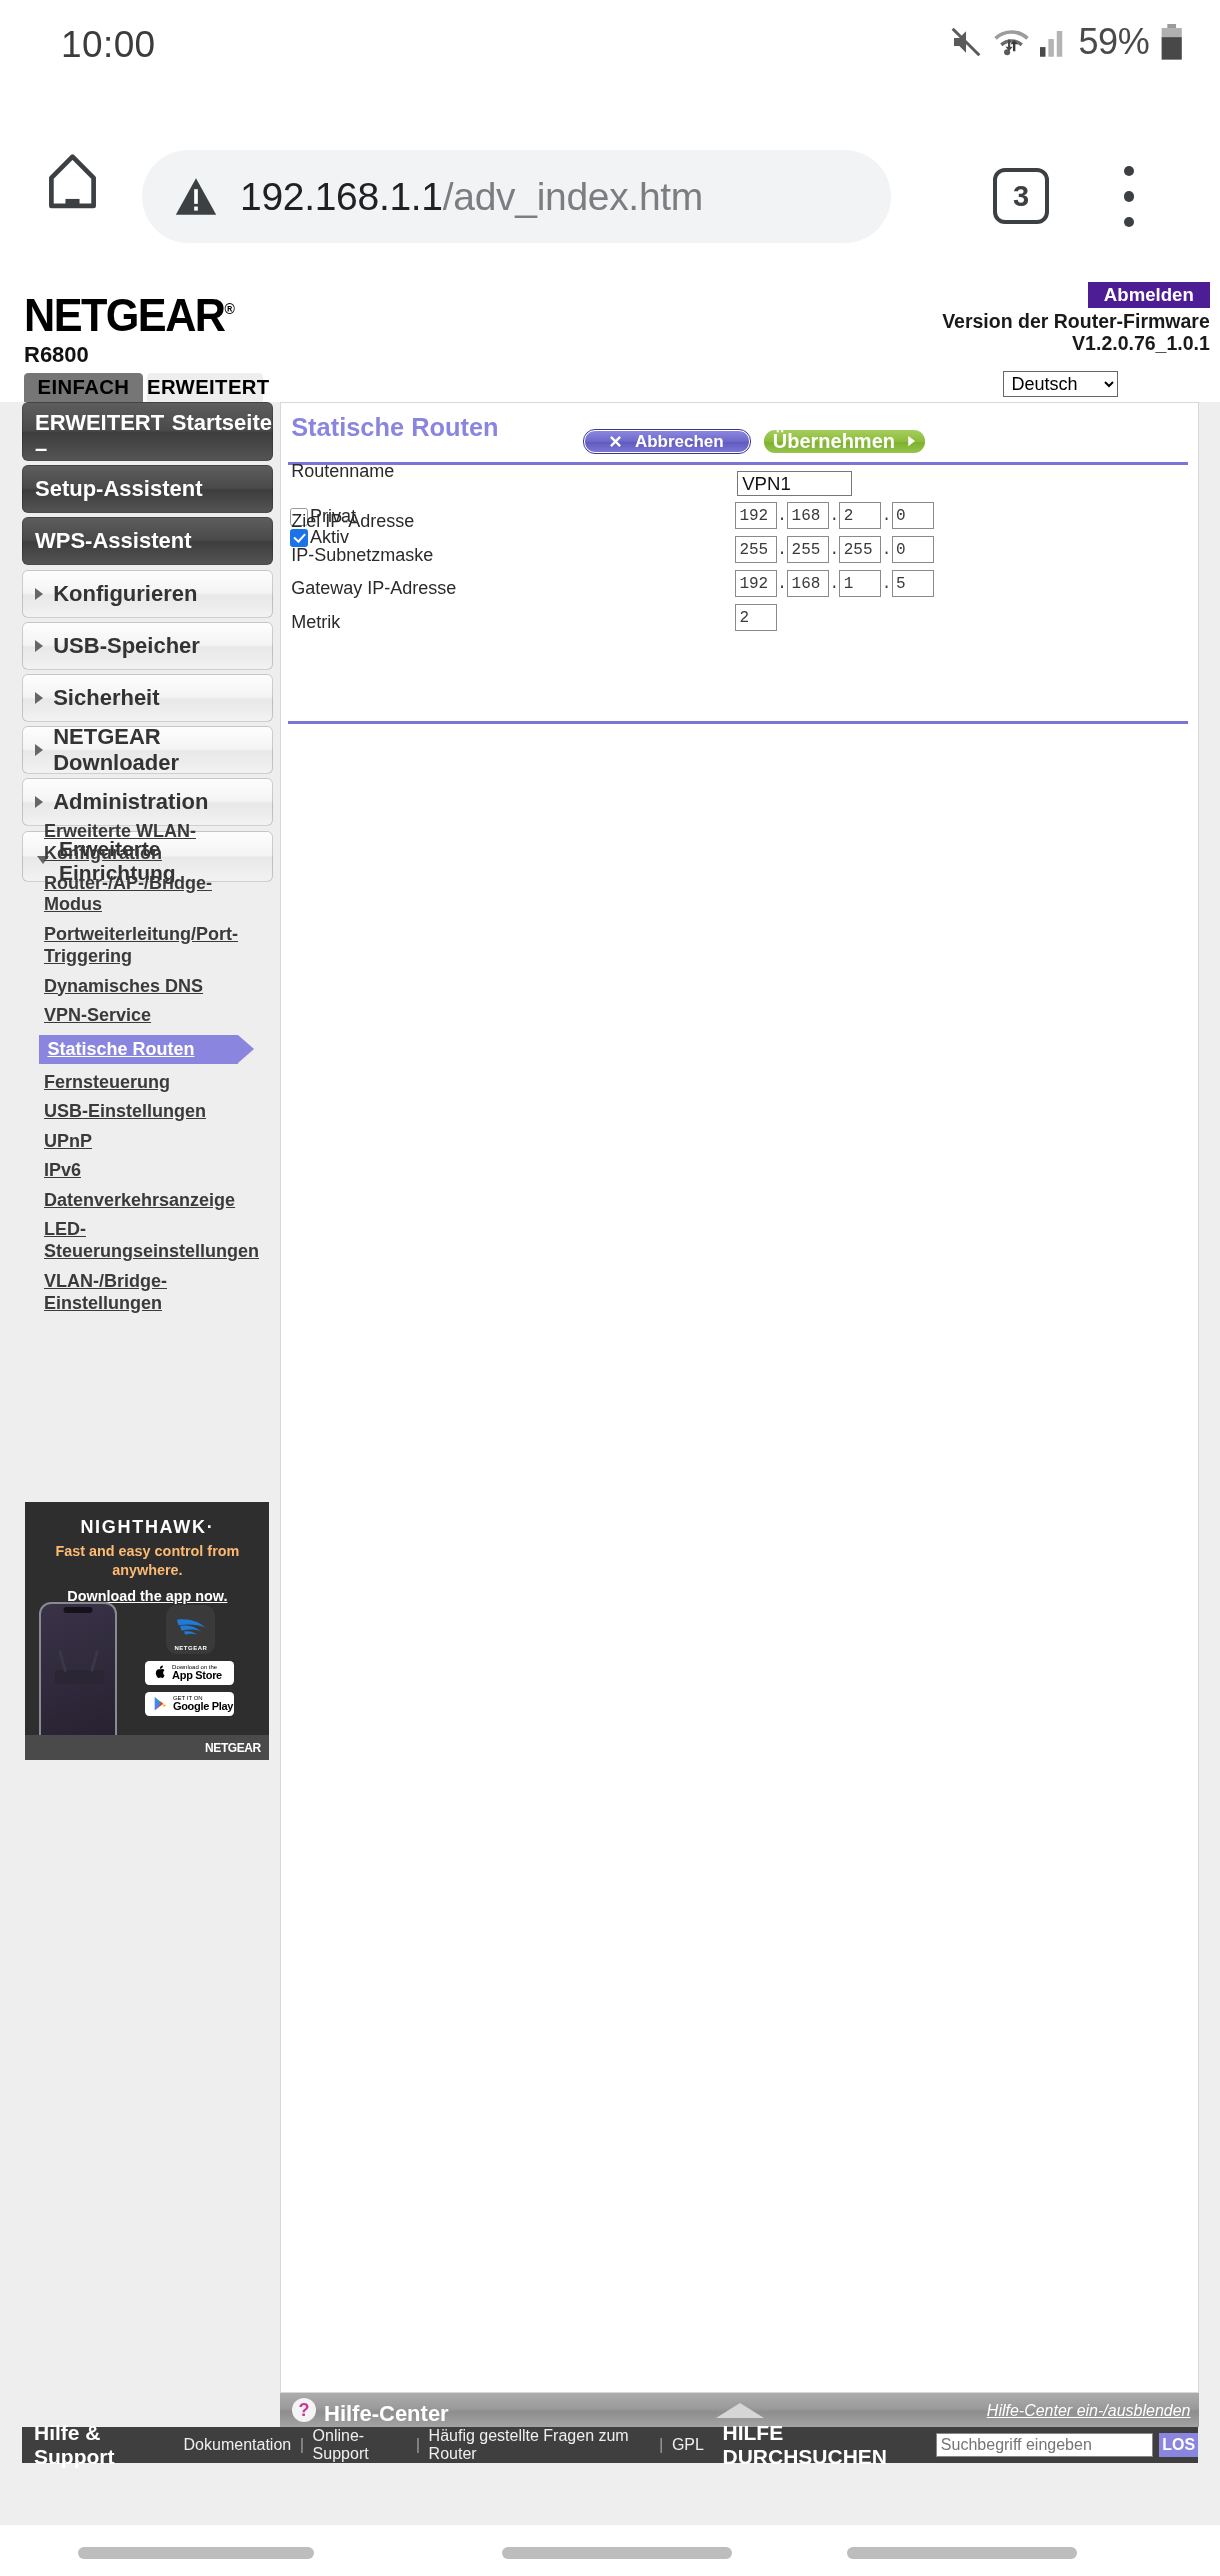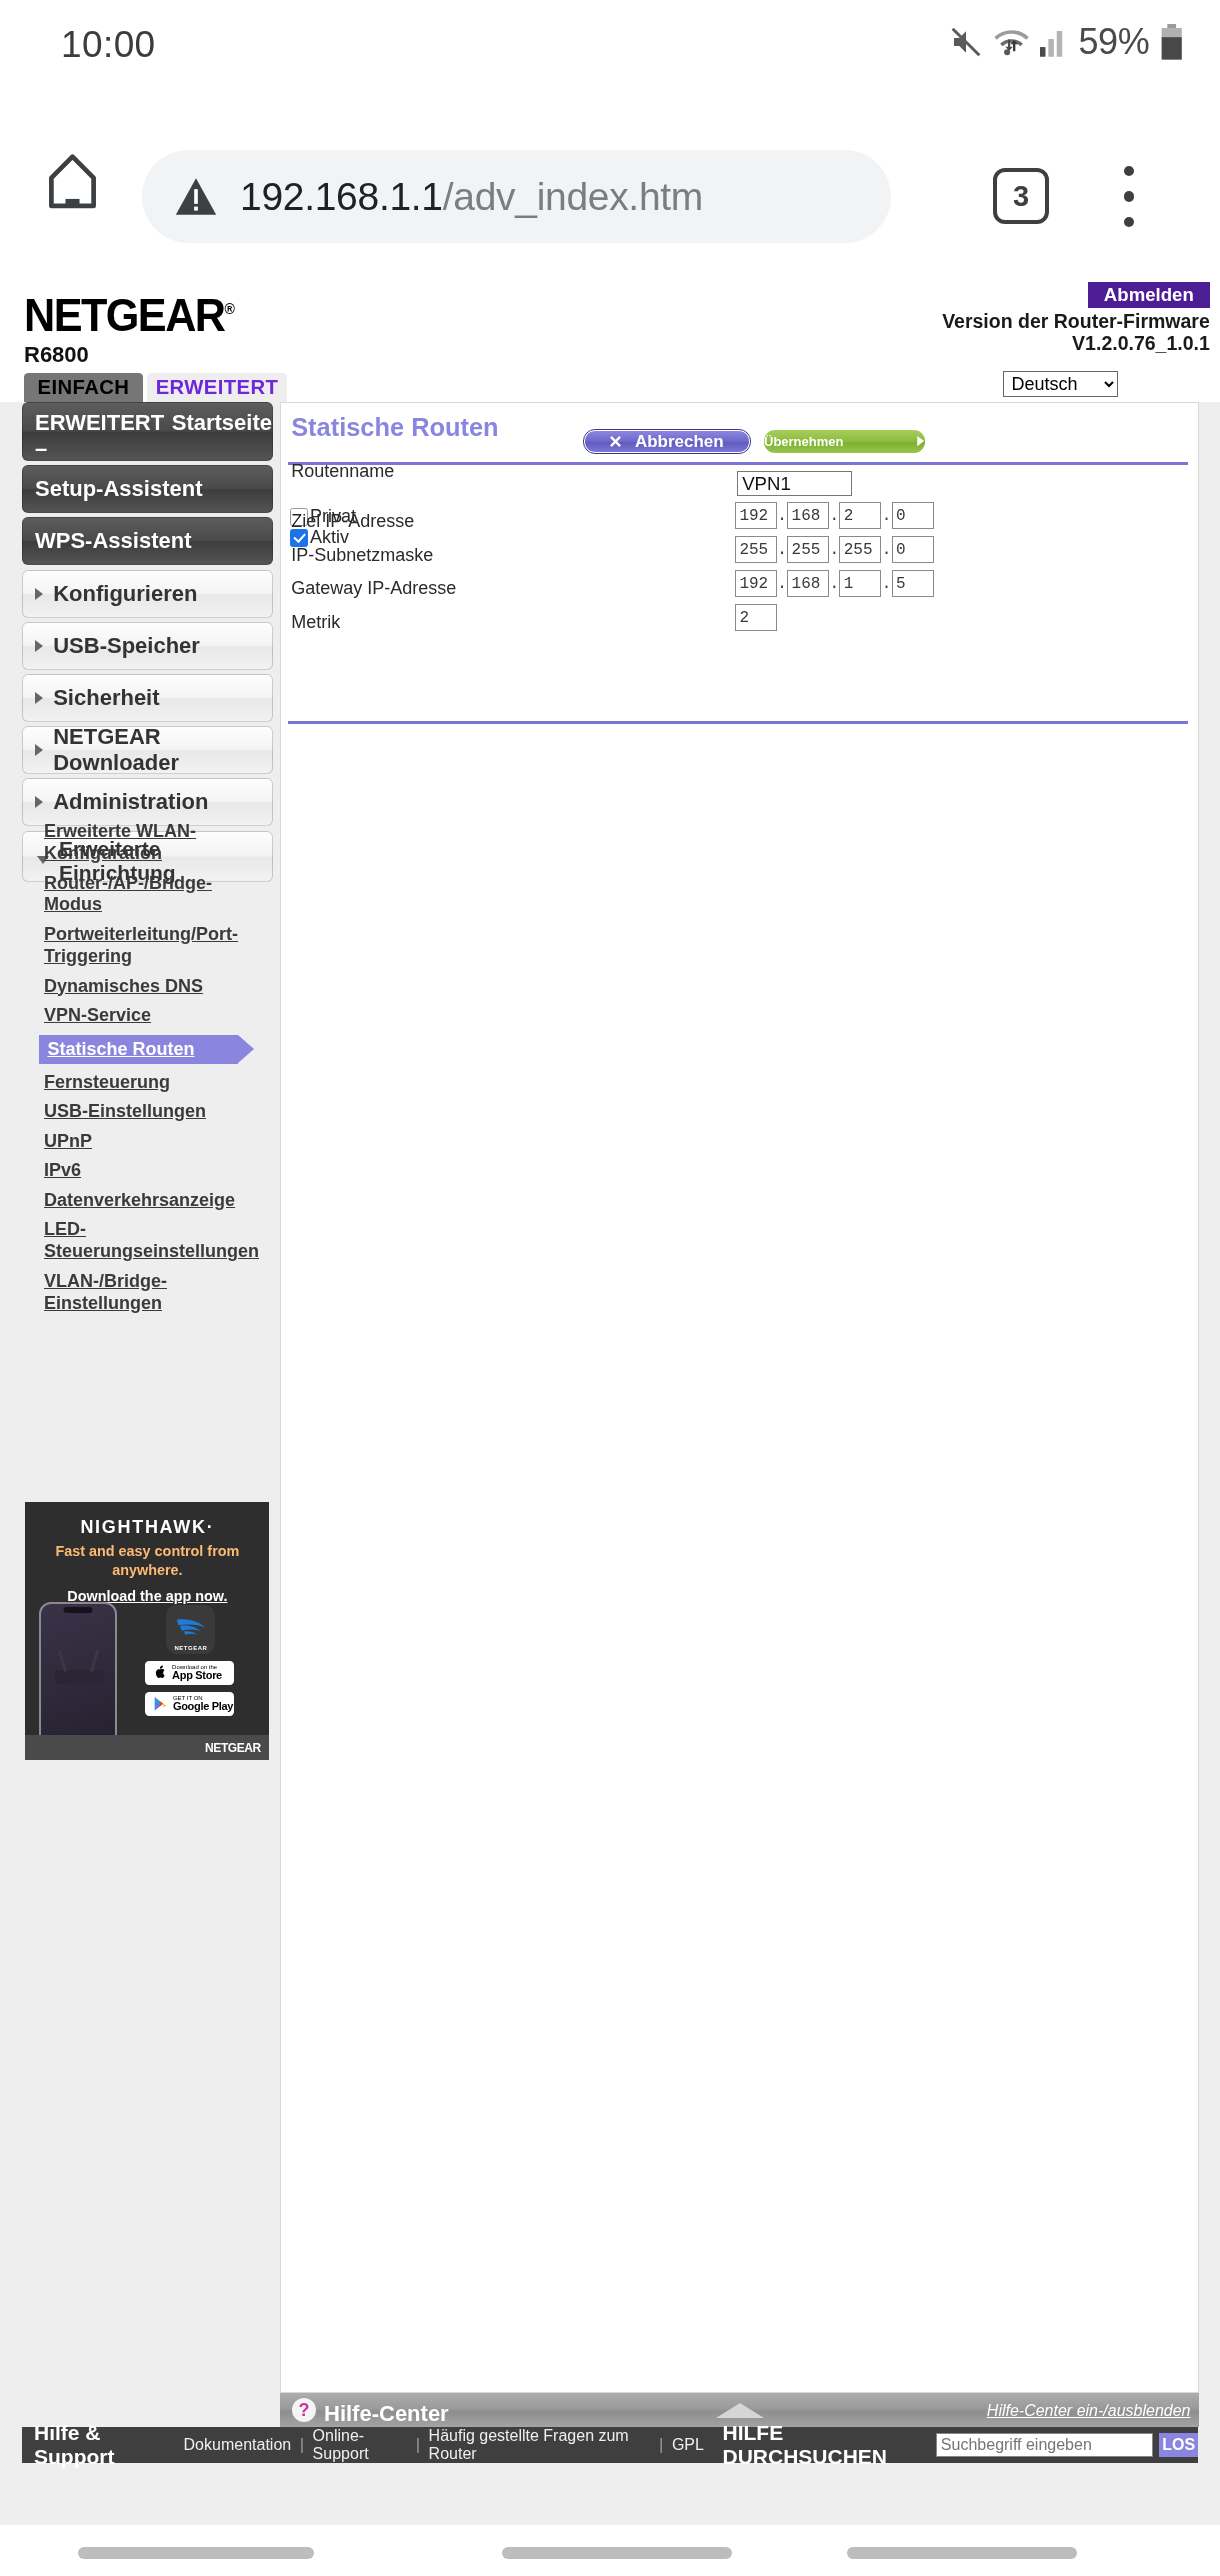--- a/index.html
+++ b/index.html
@@ -76,21 +76,21 @@
   .fw-version { position:absolute; right:10.2px; top:54px; font-size:19.5px; font-weight:bold; color:#1a1a1a; }
 
   
   .tabsrow { position:absolute; left:0; top:95px; width:1220px; height:29px; background:#ffffff; }
   .tabbtn {
     position:absolute; top:0; height:29px; border:none; cursor:pointer;
     font-size:20.3px; font-weight:bold; letter-spacing:0.4px; color:#000;
     border-radius:4.2px 4.2px 0 0;
   }
   .tab-einfach { left:24px; width:119px; background:#767676; color:#000; }
-  .tab-erweitert { left:147px; width:140px; background:#eeeeee; color:#6d28d9; }
+  .tab-erweitert { left:147px; width:116px; background:#eeeeee; color:#000000; }
   .lang-select {
     position:absolute; right:102px; top:-1.7px; width:115px; height:26px;
     font-size:18px; font-family:"Liberation Sans", sans-serif;
     border:0.8px solid #666; background:#fff; color:#000; padding-left:3.4px;
   }
 
   
   .bodyarea { position:absolute; left:0; top:124px; width:1220px; height:2124px; background:#eeeeee; }
 
   
@@ -203,22 +203,22 @@
     position:absolute; left:303px; top:27px; width:166px; height:23px;
     background:linear-gradient(to bottom,#8b87df 0%,#6d68c9 50%,#5e59bd 51%,#7c77d4 100%);
     border:1.7px solid #ffffff; outline:0.8px solid #3a3590; border-radius:11px;
     color:#ffffff; font-size:17px; font-weight:bold; cursor:pointer;
     display:flex; align-items:center; justify-content:center; gap:13.6px;
   }
   .btn-apply {
     position:absolute; left:483px; top:27px; width:161px; height:23px;
     background:linear-gradient(to bottom,#a6cd5e 0%,#8cbc3c 50%,#7cb02c 51%,#97c44d 100%);
     border:none; border-radius:11px;
-    color:#ffffff; font-size:13px; font-weight:bold; cursor:pointer;
-    display:flex; align-items:center; justify-content:space-between; gap:12px;
+    color:#ffffff; font-size:20px; font-weight:bold; cursor:pointer;
+    display:flex; align-items:center; justify-content:center; gap:12px;
   }
   .rule-top { position:absolute; left:6.8px; top:59px; width:900px; height:2.5px; background:#7b76d6; }
   .rule-bot { position:absolute; left:6.8px; top:318px; width:900px; height:2.5px; background:#7b76d6; }
 
   .frow { position:absolute; left:10.2px; font-size:18px; color:#2a2a2a; }
   .lbl-routename { top:58px; }
   .lbl-ziel      { top:108px; }
   .lbl-subnet    { top:142px; }
   .lbl-gateway   { top:175px; }
   .lbl-metrik    { top:209px; }

